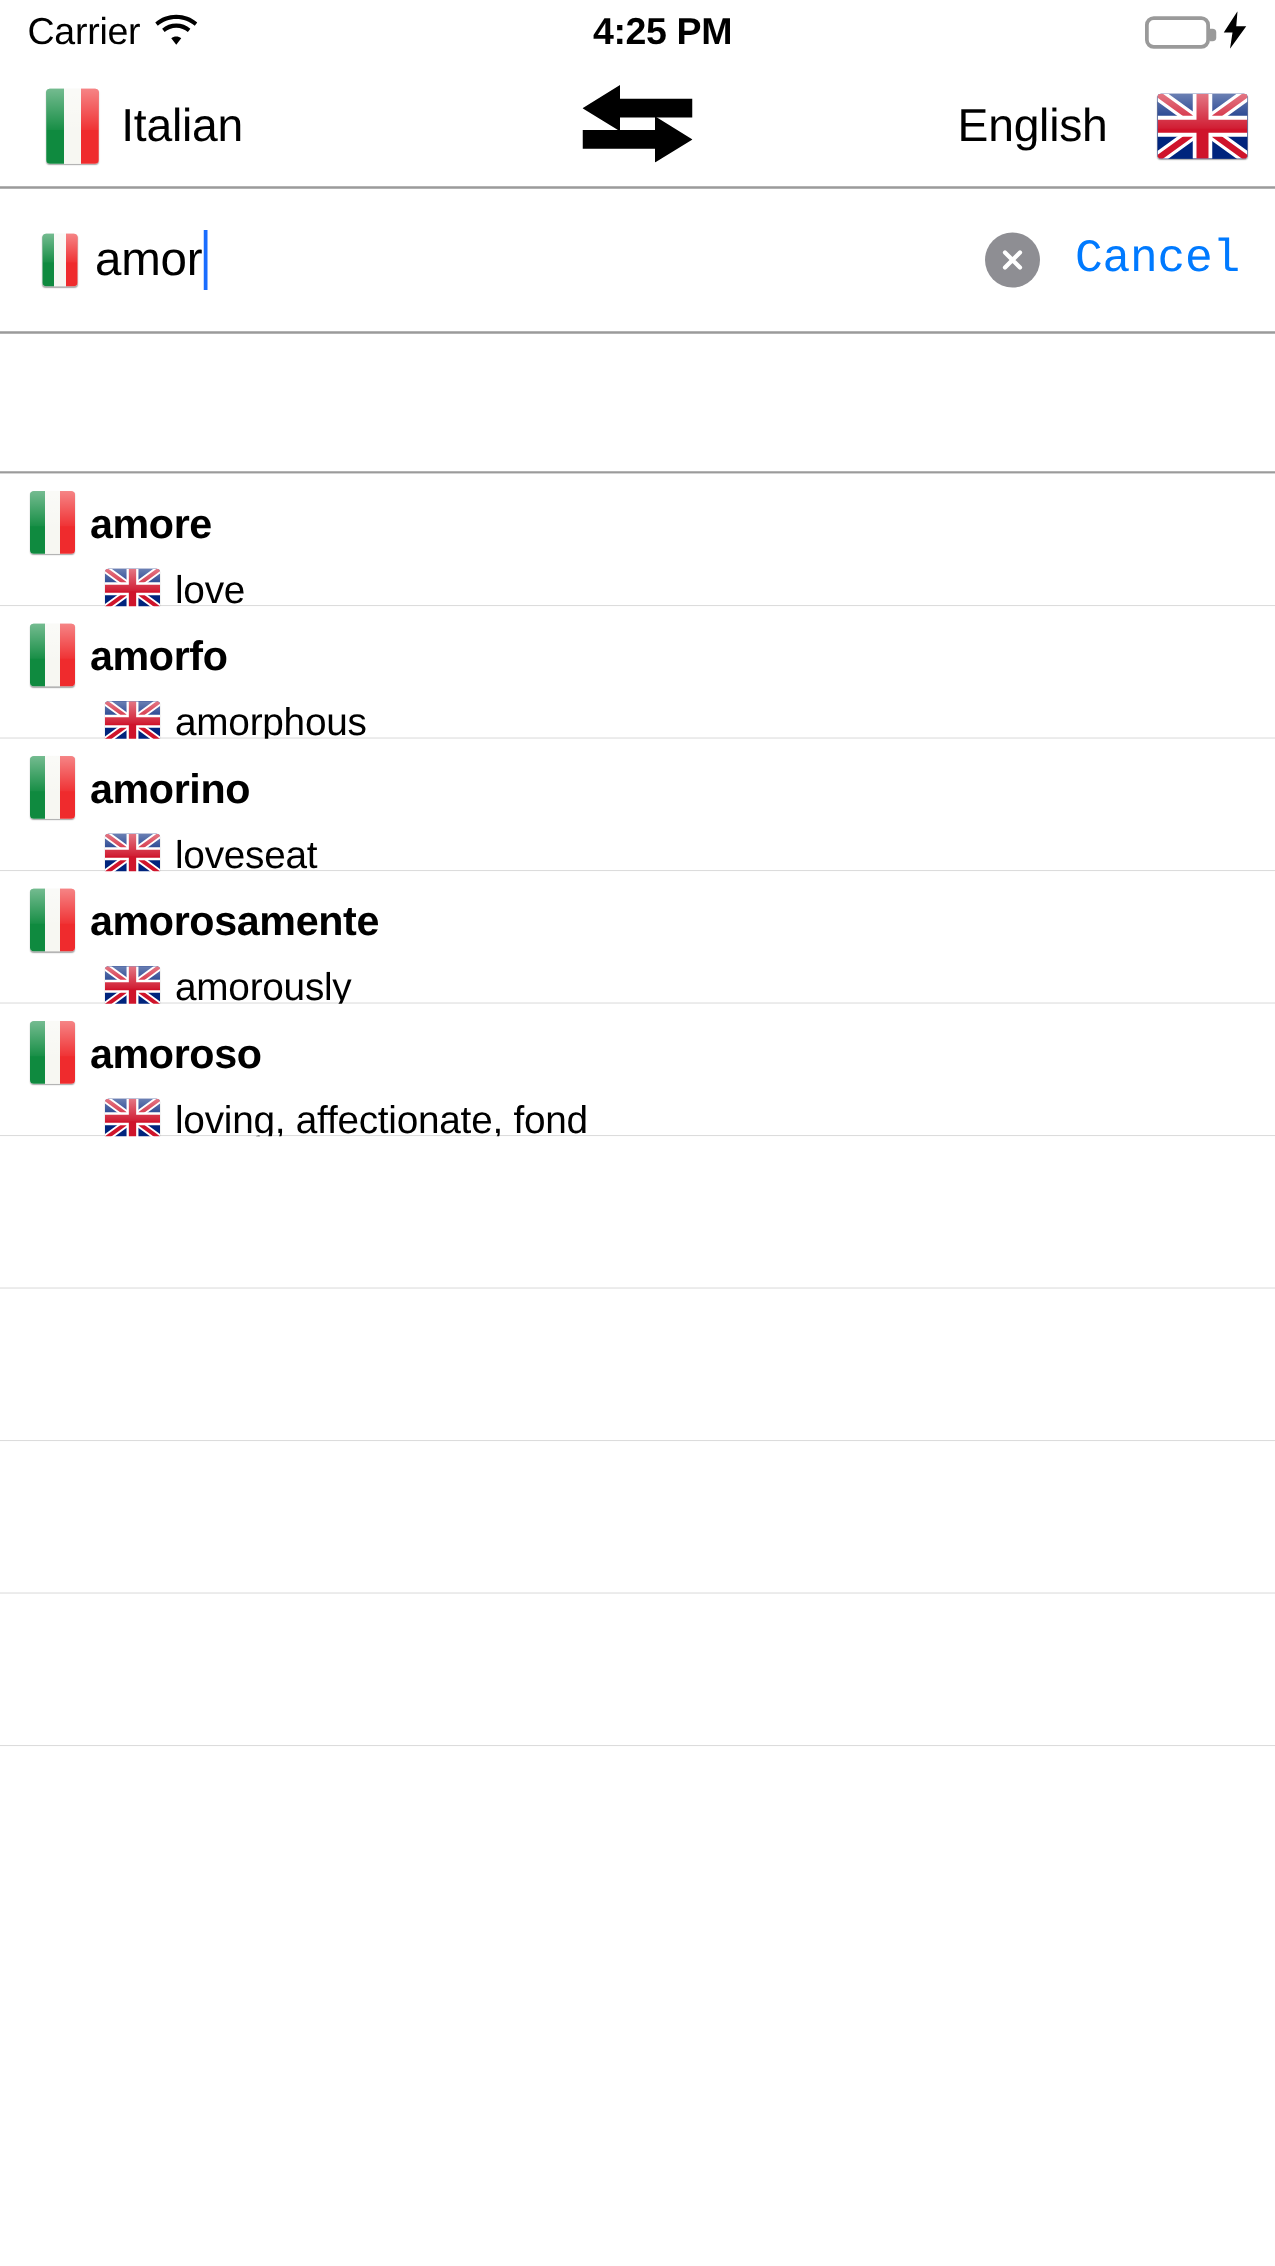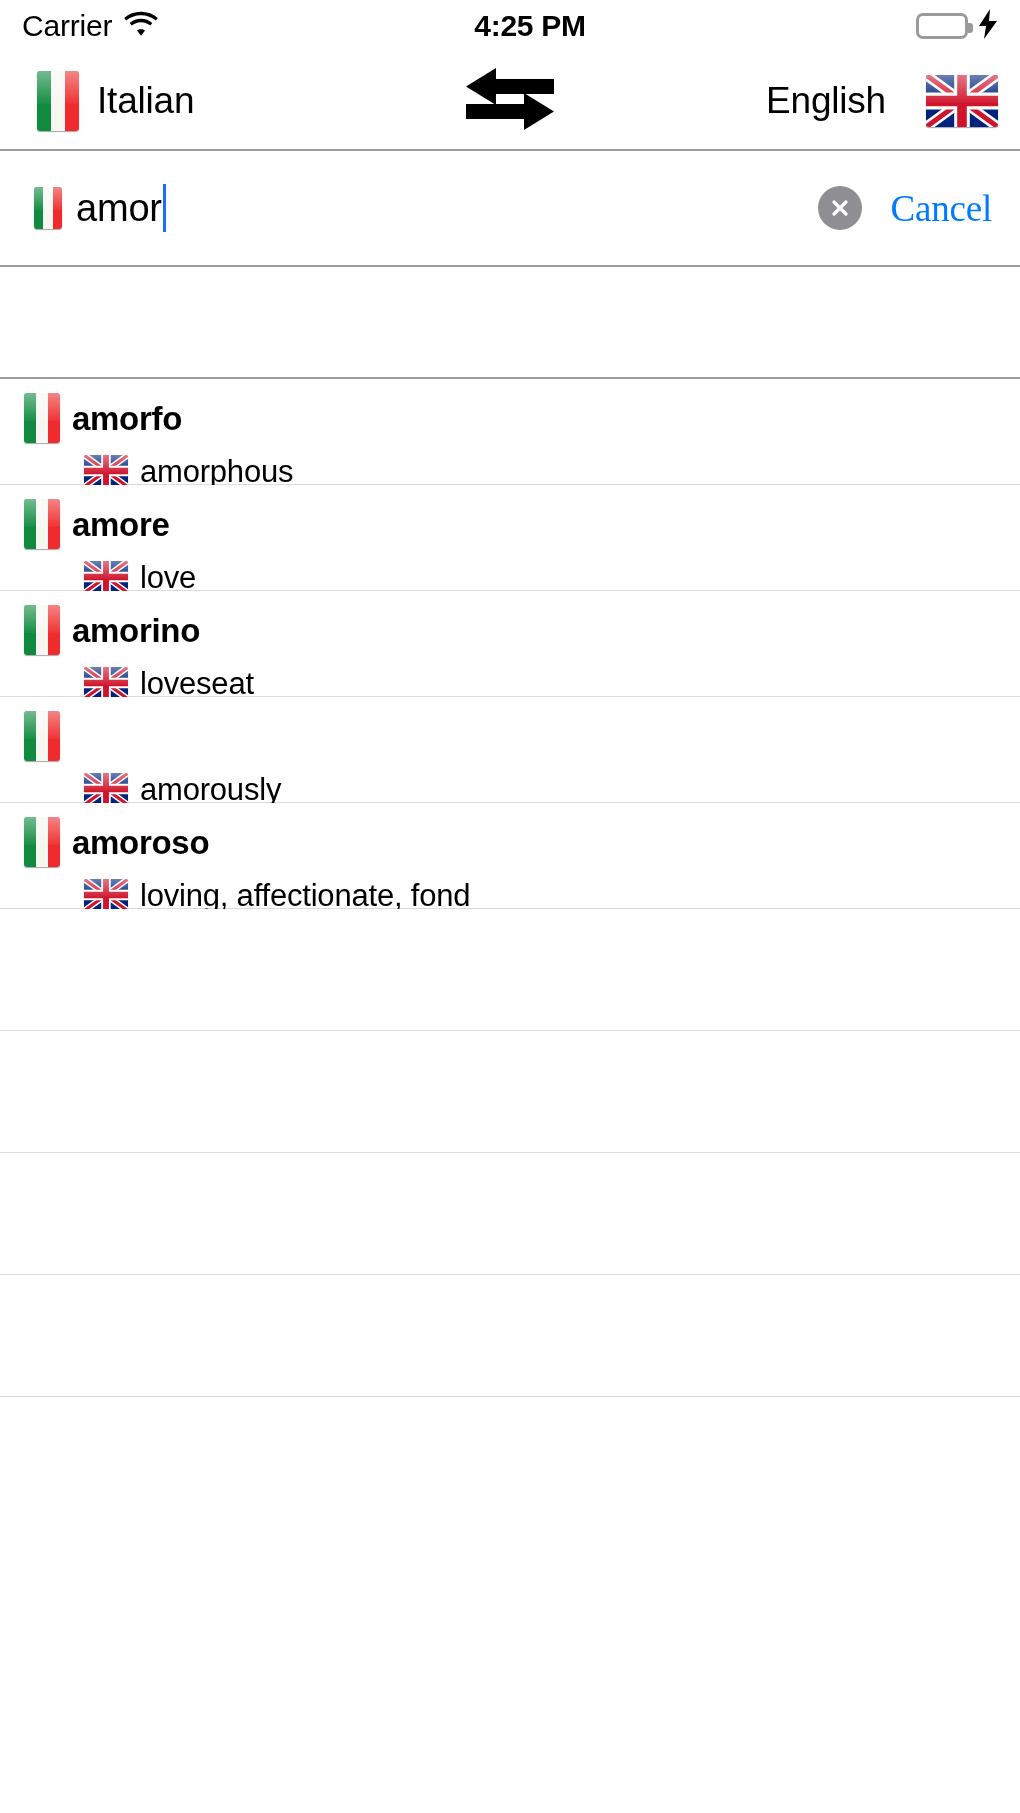--- a/index.html
+++ b/index.html
@@ -205,21 +205,21 @@
     border: none;
     display: flex;
     align-items: center;
     justify-content: center;
     cursor: pointer;
     padding: 0;
   }
   .cancel-btn {
     background: none;
     border: none;
-    font-family: Liberation Serif, serif;
+    font-family: Liberation Mono, monospace;
     font-size: 37px;
     color: #007aff;
     letter-spacing: -0.2px;
     cursor: pointer;
     padding: 0;
   }
 
   
   .scope-panel {
     height: 112px;
@@ -344,20 +344,39 @@
           <path d="M6 6 L18 18 M18 6 L6 18" stroke="#fff" stroke-width="3.4" stroke-linecap="round"></path>
         </svg>
       </button>
       <button class="cancel-btn" style="color: rgb(0, 122, 255);">Cancel</button>
     </div>
   </div>
 
   <div class="scope-panel"></div>
 
   <div class="results">
+
+    <div class="result-row">
+      <div class="term-line">
+        <span class="flag flag-it flag-it-md"></span>
+        <span class="term-text">amore</span>
+      </div>
+      <div class="trans-line">
+        <span class="flag flag-gb flag-gb-sm">
+          <svg viewBox="0 0 60 40" preserveAspectRatio="none">
+            <rect width="60" height="40" fill="#00247d"></rect>
+            <path d="M0 0 L60 40 M60 0 L0 40" stroke="#fff" stroke-width="8"></path>
+            <path d="M0 0 L60 40 M60 0 L0 40" stroke="#cf142b" stroke-width="4"></path>
+            <path d="M30 0 V40 M0 20 H60" stroke="#fff" stroke-width="13"></path>
+            <path d="M30 0 V40 M0 20 H60" stroke="#cf142b" stroke-width="8"></path>
+          </svg>
+        </span>
+        <span class="trans-text">love</span>
+      </div>
+    </div>
 
     <div class="result-row">
       <div class="term-line">
         <span class="flag flag-it flag-it-md"></span>
         <span class="term-text">amorfo</span>
       </div>
       <div class="trans-line">
         <span class="flag flag-gb flag-gb-sm">
           <svg viewBox="0 0 60 40" preserveAspectRatio="none">
             <rect width="60" height="40" fill="#00247d"></rect>
@@ -367,58 +386,40 @@
             <path d="M30 0 V40 M0 20 H60" stroke="#cf142b" stroke-width="8"></path>
           </svg>
         </span>
         <span class="trans-text">amorphous</span>
       </div>
     </div>
 
     <div class="result-row">
       <div class="term-line">
         <span class="flag flag-it flag-it-md"></span>
-        <span class="term-text">amore</span>
-      </div>
-      <div class="trans-line">
-        <span class="flag flag-gb flag-gb-sm">
-          <svg viewBox="0 0 60 40" preserveAspectRatio="none">
-            <rect width="60" height="40" fill="#00247d"></rect>
-            <path d="M0 0 L60 40 M60 0 L0 40" stroke="#fff" stroke-width="8"></path>
-            <path d="M0 0 L60 40 M60 0 L0 40" stroke="#cf142b" stroke-width="4"></path>
-            <path d="M30 0 V40 M0 20 H60" stroke="#fff" stroke-width="13"></path>
-            <path d="M30 0 V40 M0 20 H60" stroke="#cf142b" stroke-width="8"></path>
-          </svg>
-        </span>
-        <span class="trans-text">love</span>
-      </div>
-    </div>
-
-    <div class="result-row">
-      <div class="term-line">
-        <span class="flag flag-it flag-it-md"></span>
         <span class="term-text">amorino</span>
       </div>
       <div class="trans-line">
         <span class="flag flag-gb flag-gb-sm">
           <svg viewBox="0 0 60 40" preserveAspectRatio="none">
             <rect width="60" height="40" fill="#00247d"></rect>
             <path d="M0 0 L60 40 M60 0 L0 40" stroke="#fff" stroke-width="8"></path>
             <path d="M0 0 L60 40 M60 0 L0 40" stroke="#cf142b" stroke-width="4"></path>
             <path d="M30 0 V40 M0 20 H60" stroke="#fff" stroke-width="13"></path>
             <path d="M30 0 V40 M0 20 H60" stroke="#cf142b" stroke-width="8"></path>
           </svg>
         </span>
         <span class="trans-text">loveseat</span>
       </div>
     </div>
 
     <div class="result-row">
       <div class="term-line">
         <span class="flag flag-it flag-it-md"></span>
+        <span class="term-text">amorosamente</span>
       </div>
       <div class="trans-line">
         <span class="flag flag-gb flag-gb-sm">
           <svg viewBox="0 0 60 40" preserveAspectRatio="none">
             <rect width="60" height="40" fill="#00247d"></rect>
             <path d="M0 0 L60 40 M60 0 L0 40" stroke="#fff" stroke-width="8"></path>
             <path d="M0 0 L60 40 M60 0 L0 40" stroke="#cf142b" stroke-width="4"></path>
             <path d="M30 0 V40 M0 20 H60" stroke="#fff" stroke-width="13"></path>
             <path d="M30 0 V40 M0 20 H60" stroke="#cf142b" stroke-width="8"></path>
           </svg>

